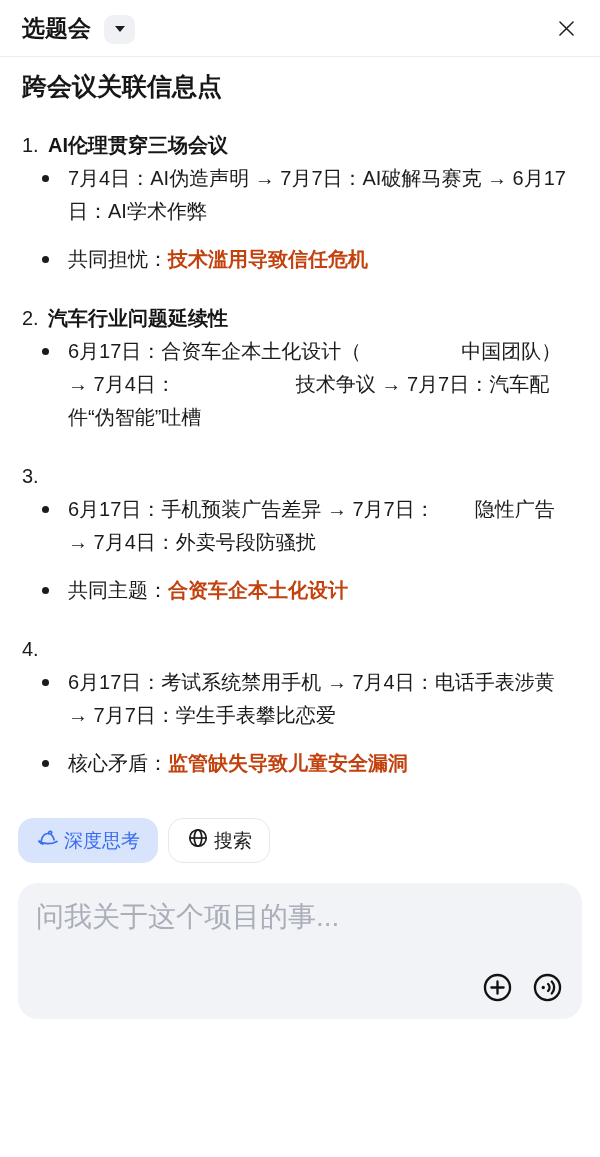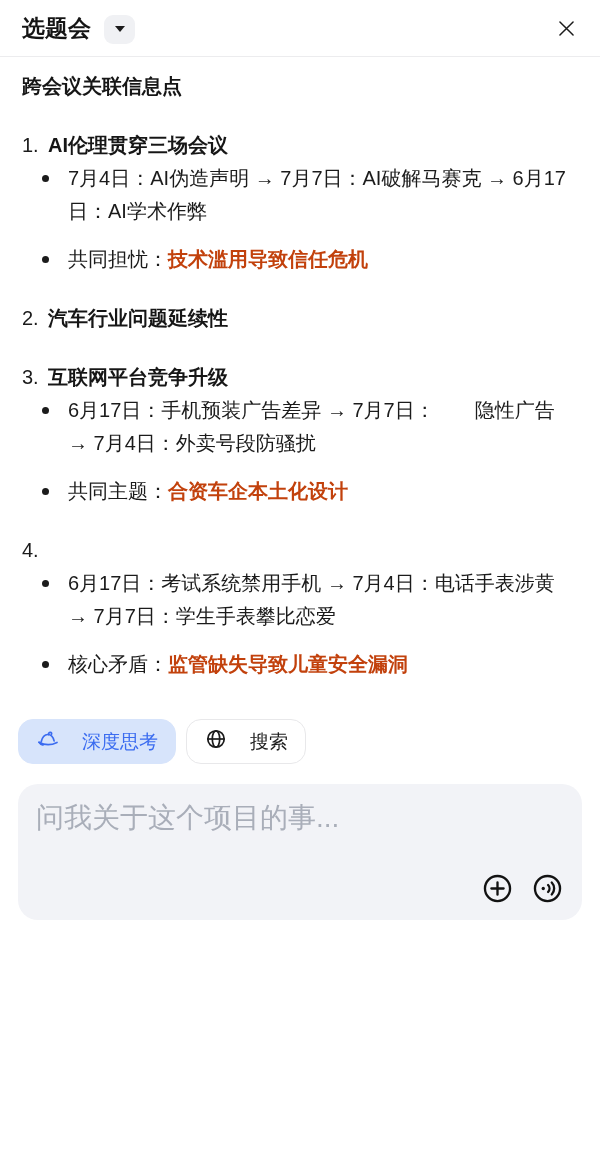--- a/index.html
+++ b/index.html
@@ -44,21 +44,21 @@
   .divider { height: 1px; background: #ececee; }
 
   
   .content {
     padding: 0 22px;
     font-size: 20px;
     line-height: 33px;
   }
   .doc-heading {
     margin-top: 13px;
-    font-size: 20px;
+    font-size: 25px;
     font-weight: bold;
     color: #161616;
   }
   .section { margin-top: 26px; }
   .section-title {
     display: flex;
     font-size: 20px;
   }
   .section-num { width: 26px; flex: none; }
   .section-name { font-weight: bold; color: #161616; }
@@ -82,21 +82,21 @@
     display: flex;
     gap: 10px;
     padding: 0 18px;
     margin-top: 38px;
   }
   .pill {
     height: 45px;
     border-radius: 15px;
     display: flex;
     align-items: center;
-    gap: 22px;
+    gap: 4px;
     padding: 0 17px;
     font-size: 19px;
     font-family: "Liberation Sans", sans-serif;
     background: #ffffff;
     border: 1px solid #e8e8ea;
     color: #1b1b1b;
     cursor: pointer;
   }
   .pill.active {
     background: #d7e4fb;
@@ -180,26 +180,31 @@
         <p class="bullet-text"><span>共同担忧：</span><strong>技术滥用导致信任危机</strong></p>
       </div>
     </div>
   </div>
 
   <div class="section">
     <div class="section-title">
       <span class="section-num">2.</span>
       <span class="section-name">汽车行业问题延续性</span>
     </div>
+    <div class="bullets">
+      <div class="bullet">
+        <span class="bullet-marker"></span>
+        <p class="bullet-text"><span>6月17日：合资车企本土化设计（　　　　　中国团队） → 7月4日：　　　　　　技术争议 → 7月7日：汽车配件“伪智能”吐槽</span><strong></strong></p>
+      </div>
+    </div>
   </div>
 
   <div class="section">
     <div class="section-title">
       <span class="section-num">3.</span>
-      <span class="section-name">互联网平台竞争升级</span>
     </div>
     <div class="bullets">
       <div class="bullet">
         <span class="bullet-marker"></span>
         <p class="bullet-text"><span>6月17日：手机预装广告差异 → 7月7日：　　隐性广告 → 7月4日：外卖号段防骚扰</span><strong></strong></p>
       </div>
       <div class="bullet">
         <span class="bullet-marker"></span>
         <p class="bullet-text"><span>共同主题：</span><strong>合资车企本土化设计</strong></p>
       </div>

